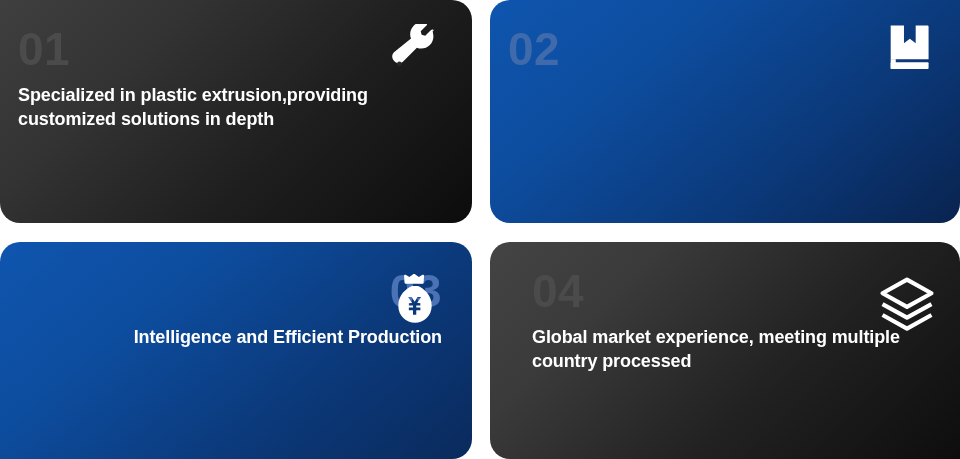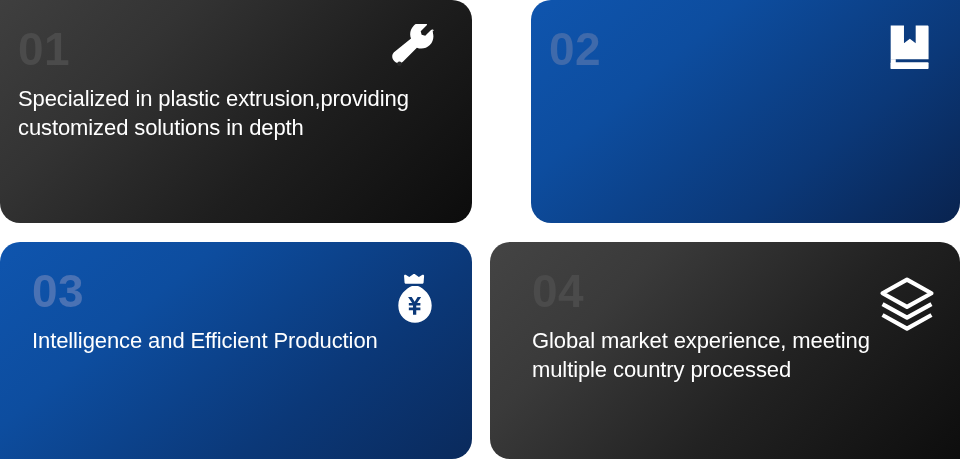--- a/index.html
+++ b/index.html
@@ -46,29 +46,29 @@
     border-radius: 0 20px 20px 20px;
     background: linear-gradient(135deg, #3f3f3f 0%, #333333 28%, #1e1e1e 62%, #0c0c0c 100%);
     padding-left: 18px;
   }
   
   .card.c2 {
     grid-column: 2;
     grid-row: 1;
     border-radius: 20px 0 20px 20px;
     background: linear-gradient(140deg, #0f55ae 0%, #0d4d9f 30%, #0b3878 68%, #09234f 100%);
-    margin-left: 41px;
   }
   
   .card.c3 {
     grid-column: 1;
     grid-row: 2;
     border-radius: 20px 20px 20px 0;
     background: linear-gradient(140deg, #0f55ae 0%, #0d4d9f 30%, #0b3878 68%, #0a2a5c 100%);
     padding-left: 32px;
+    align-items: flex-end;
   }
   
   .card.c4 {
     grid-column: 2;
     grid-row: 2;
     border-radius: 20px 20px 0 20px;
     background: linear-gradient(135deg, #444444 0%, #3a3a3a 26%, #222222 60%, #0d0d0d 100%);
     padding-left: 42px;
   }
 
@@ -78,22 +78,22 @@
     letter-spacing: 0.5px;
     line-height: 1;
     margin: 0 0 12px 0;
     user-select: none;
   }
   .c1 .card-number, .c4 .card-number { color: #4b4b4b; }
   .c2 .card-number { color: #3f6aab; }
   .c3 .card-number { color: #4a72b4; }
 
   .card-title {
-    font-size: 22px;
-    font-weight: 400;
+    font-size: 18px;
+    font-weight: 700;
     line-height: 1.32;
     color: #ffffff;
     margin: 0;
     letter-spacing: -0.1px;
     max-width: 420px;
   }
   .c2 .card-title { max-width: 440px; }
   .c4 .card-title { max-width: 370px; }
 
   .card-icon {

